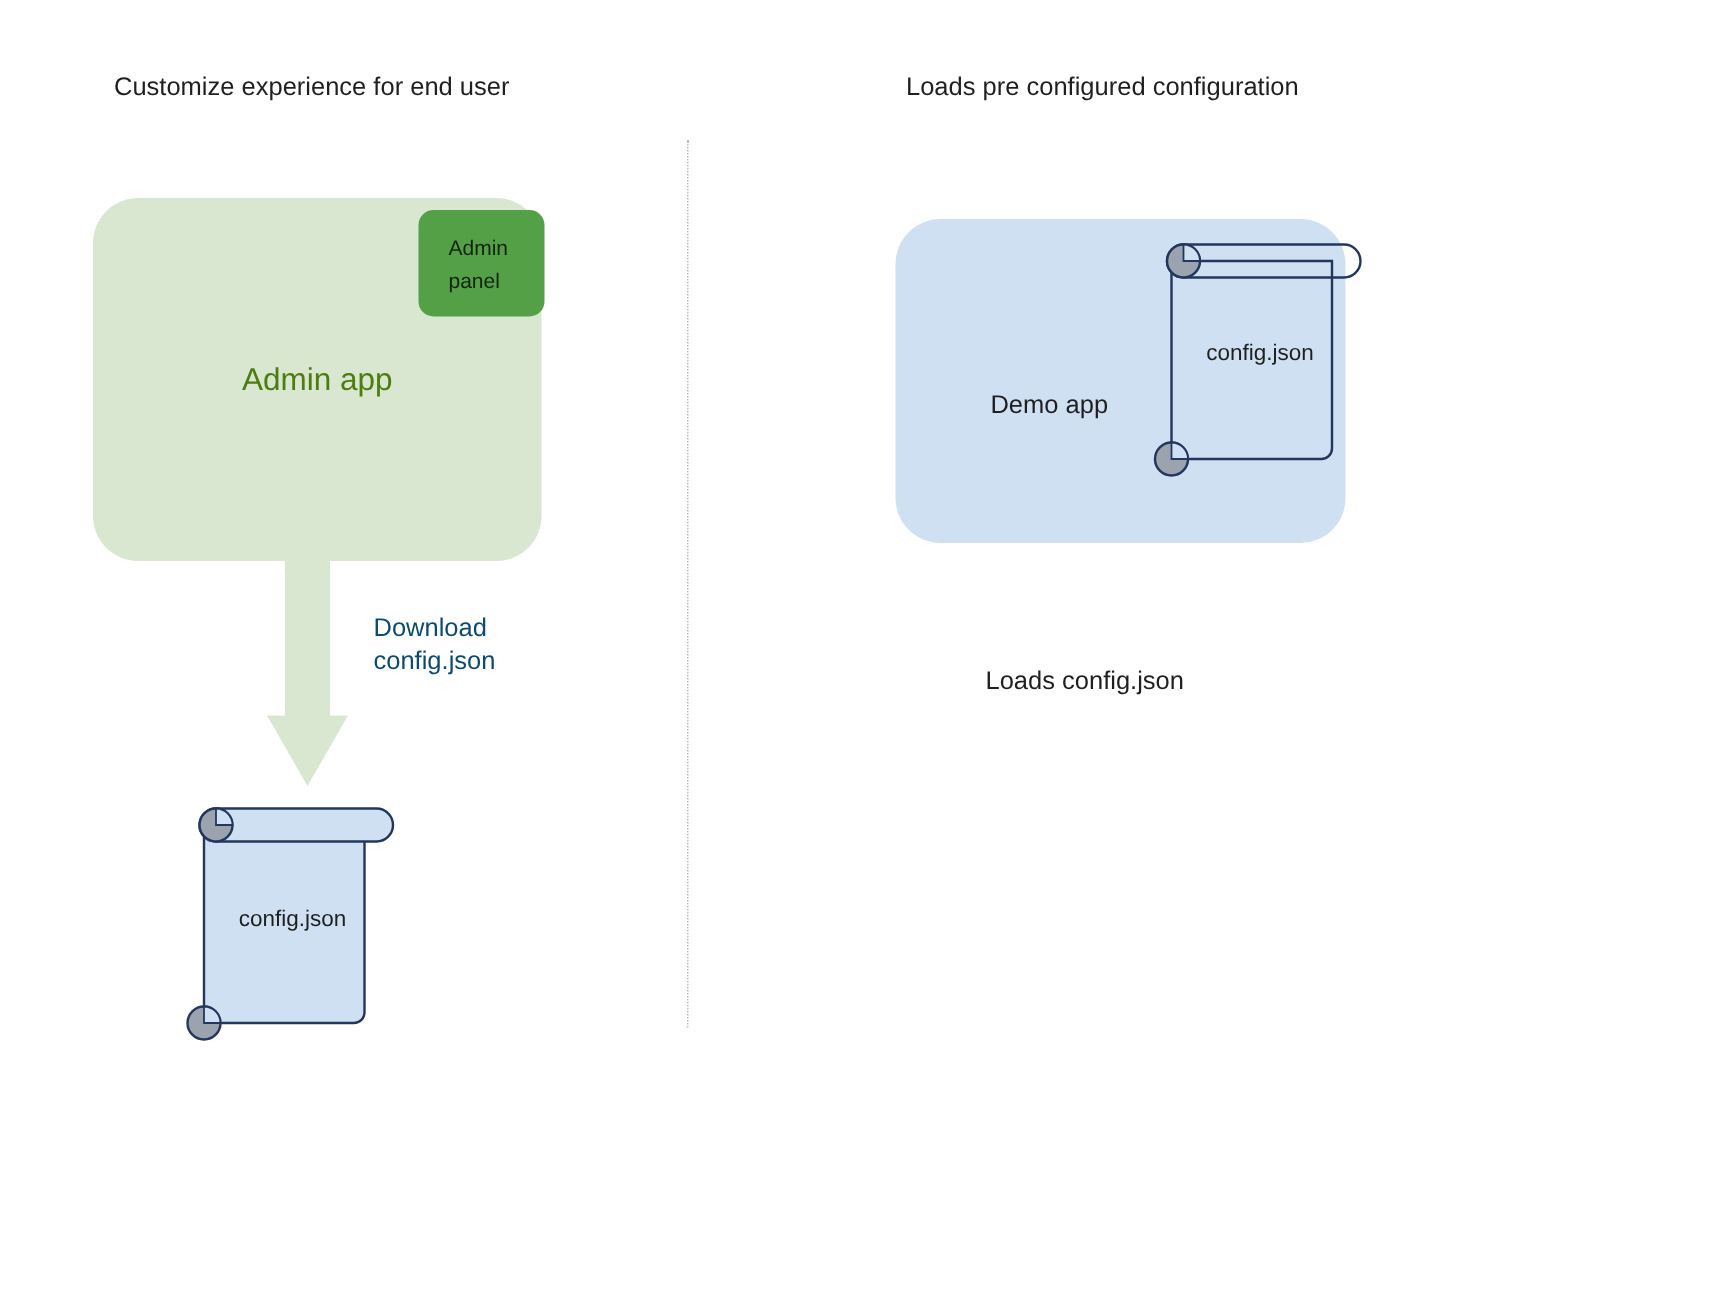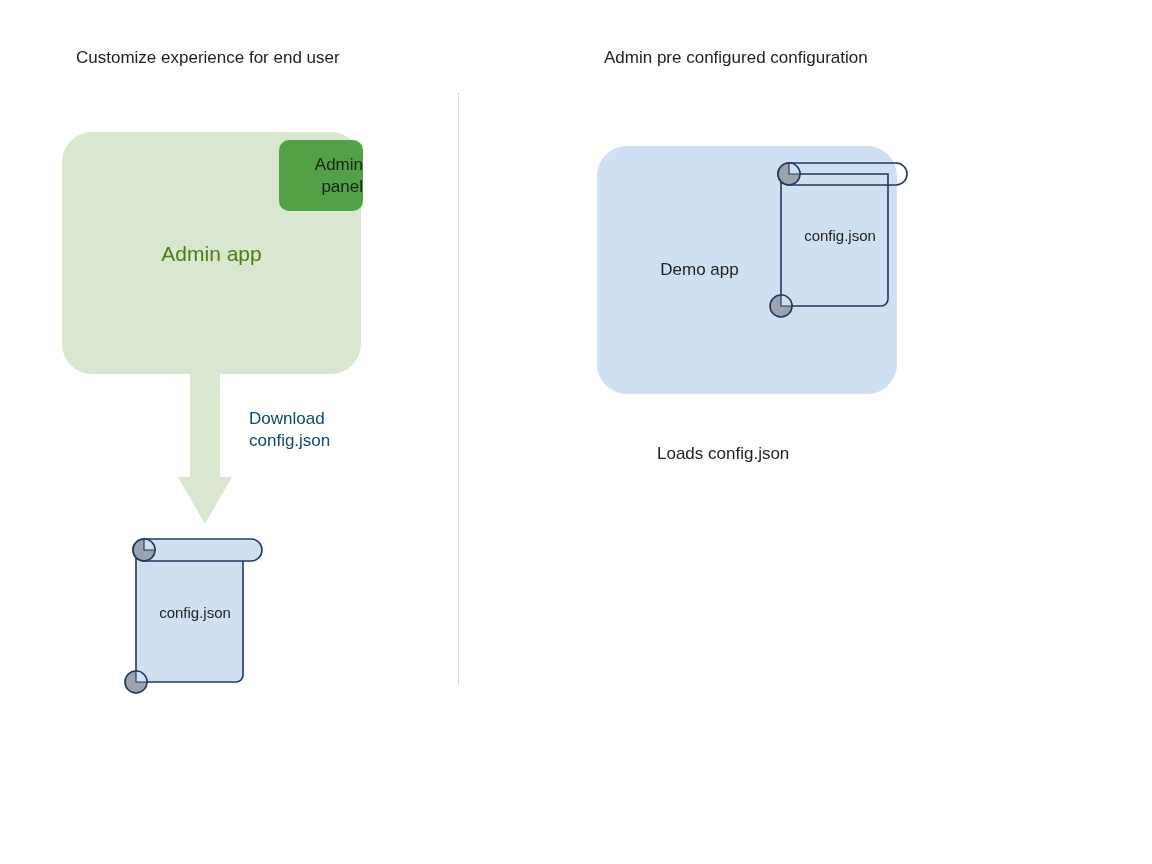--- a/index.html
+++ b/index.html
@@ -75,22 +75,22 @@
     top: 8px;
     width: 84px;
     height: 71px;
     background: #54a046;
     border-radius: 10px;
     display: flex;
     align-items: center;
     justify-content: center;
   }
   #admin-panel-label {
-    text-align: right;
-    font-size: 17px;
+    text-align: left;
+    font-size: 14px;
     line-height: 22px;
     color: #14240f;
     padding-left: 20px;
   }
 
   
   #download-arrow {
     position: absolute;
     left: 178px;
     top: 372px;
@@ -121,21 +121,21 @@
 
   #scroll-left { left: 120px; top: 528px; width: 150px; height: 165px; }
   #scroll-left-label { left: 0px; top: 75px; width: 150px; }
 
   
   #demo-app {
     position: absolute;
     left: 597px;
     top: 146px;
     width: 300px;
-    height: 248px;
+    height: 216px;
     background: #cfe0f2;
     border-radius: 30px;
   }
   #demo-app-label {
     position: absolute;
     left: 0;
     top: 113px;
     width: 205px;
     text-align: center;
     font-size: 17px;
@@ -155,21 +155,21 @@
     margin-left: 30px;
   }
 </style>
 </head>
 <body>
 
 <div id="canvas">
 
   <div class="label title" id="title-left">Customize experience for end user</div>
 
-  <div class="label title" id="title-right">Admin pre configured configuration</div>
+  <div class="label title" id="title-right">Loads pre configured configuration</div>
 
   <div id="divider"></div>
 
   <div id="admin-app">
     <div id="admin-app-label">Admin app</div>
 
     <div id="admin-panel">
       <div id="admin-panel-label">Admin panel</div>
     </div>
   </div>

